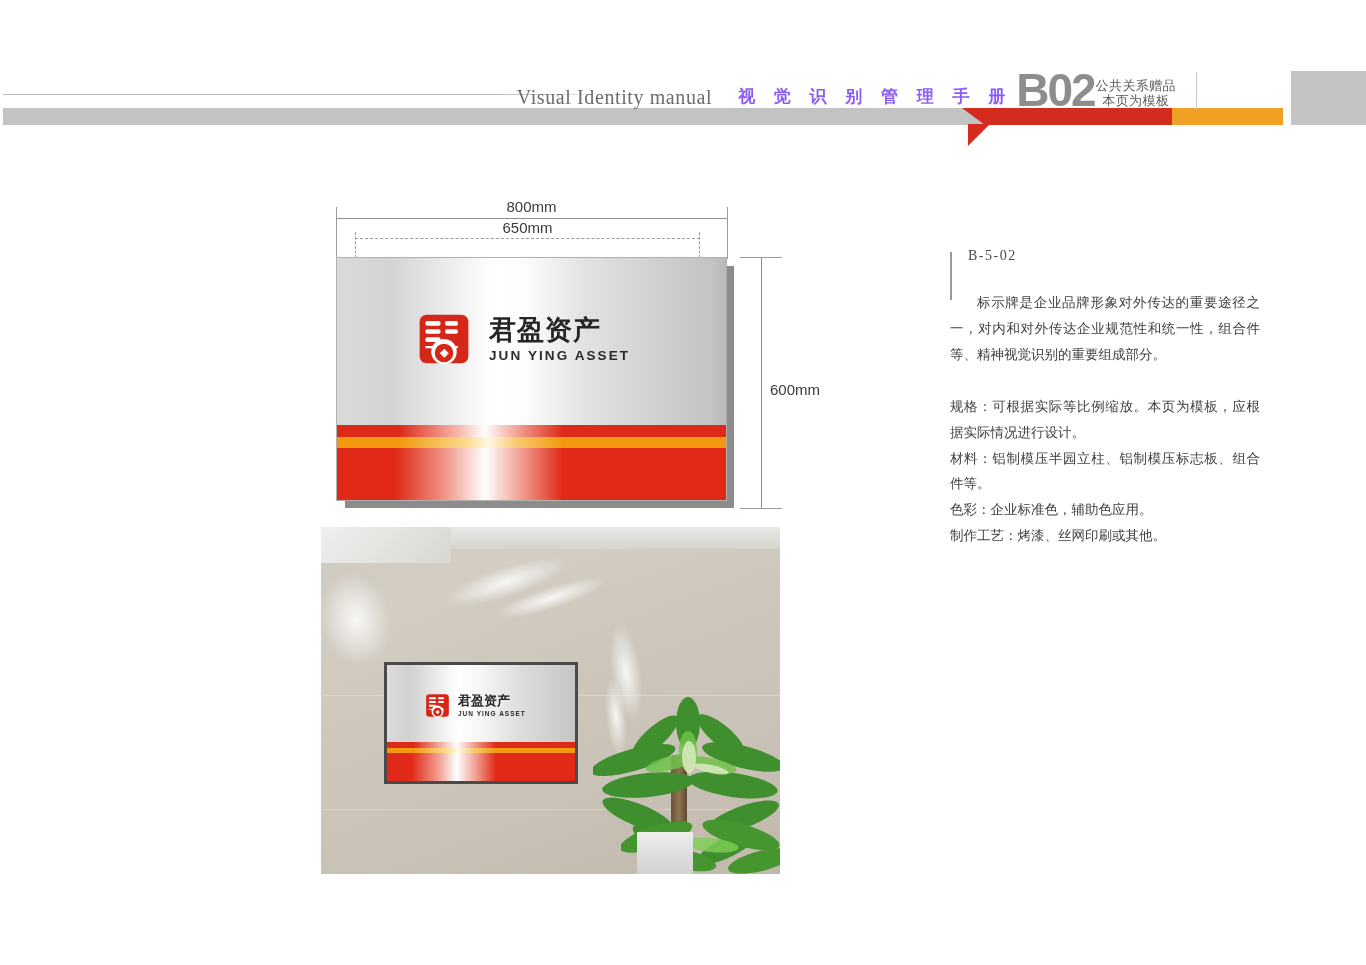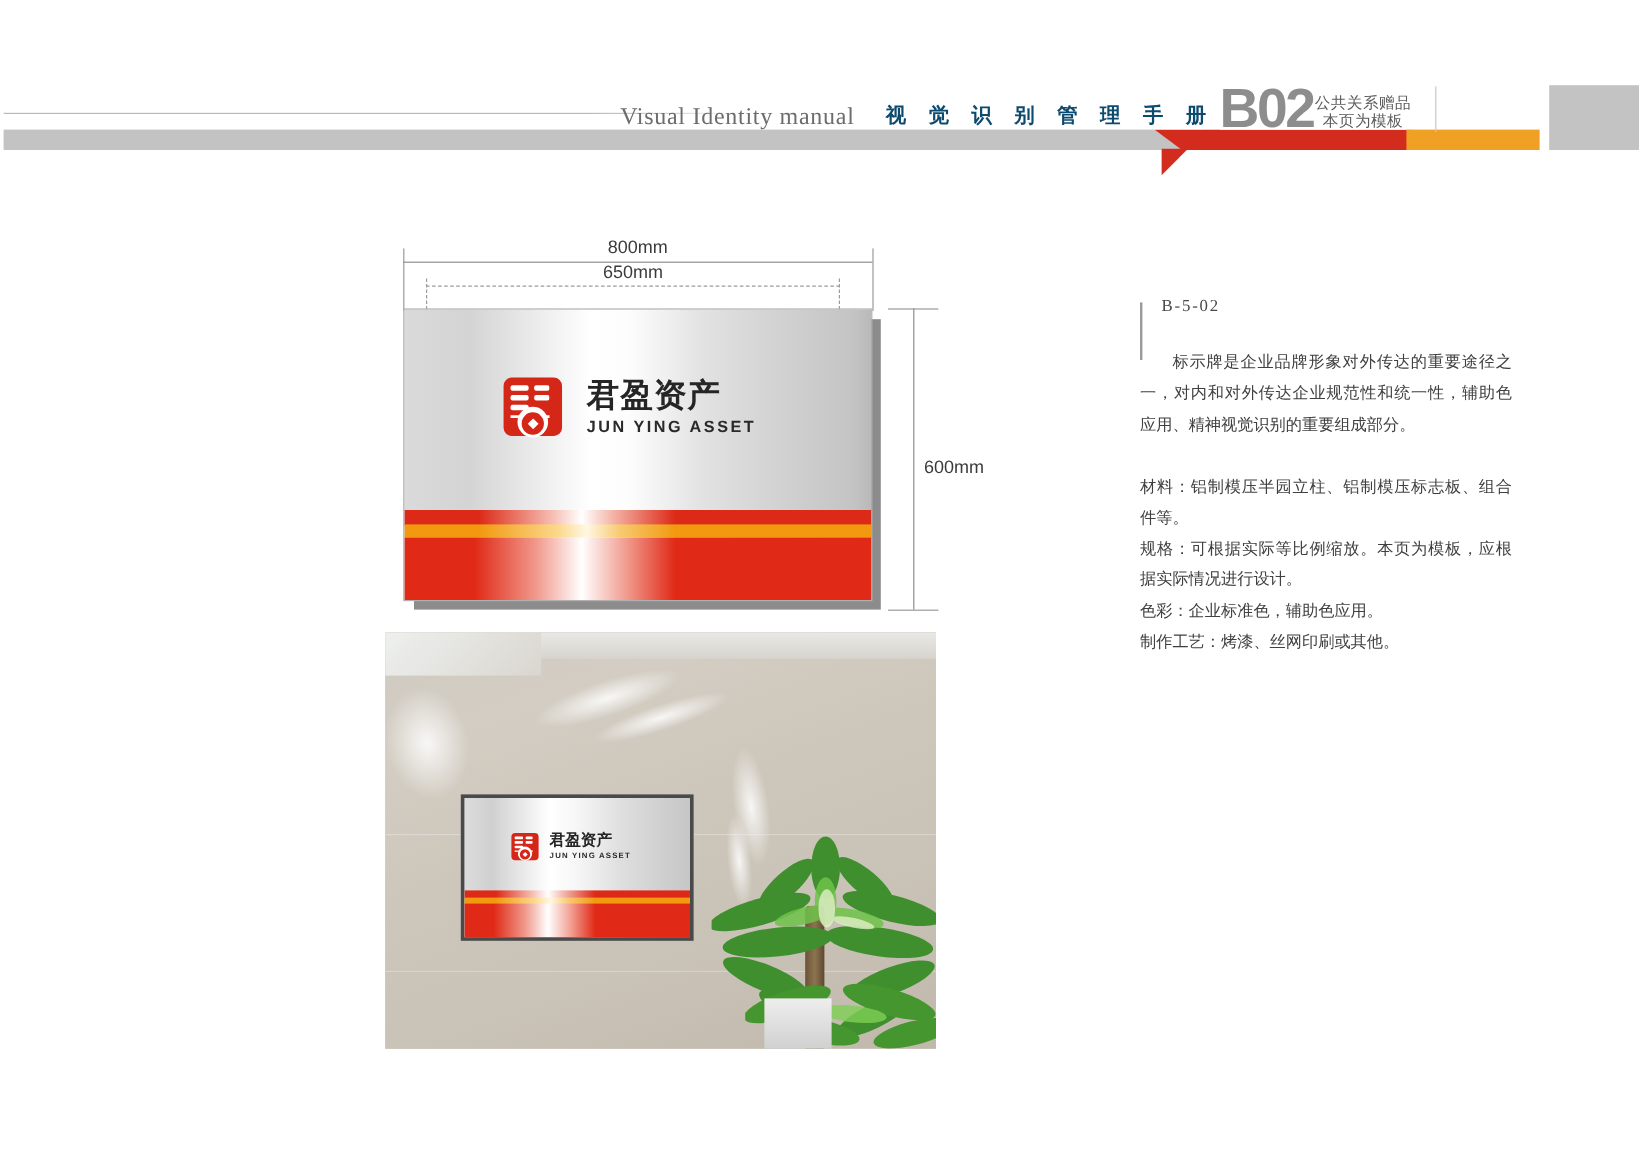--- a/index.html
+++ b/index.html
@@ -23,21 +23,21 @@
     border-top:22px solid #d32b1e; }
   .hdr-orange { position:absolute; left:1172px; top:108px; width:111px; height:17px;
     background:#f0a024; }
   .hdr-block-gray { position:absolute; left:1291px; top:71px; width:75px; height:54px;
     background:#c3c3c3; }
 
   .hdr-titles { position:absolute; left:0; top:70px; width:1180px; height:40px;
     display:flex; align-items:flex-end; justify-content:flex-end; gap:0;margin-left:17px; }
   .hdr-en { font-family:"Liberation Serif","DejaVu Serif",serif; font-size:20px;
     color:#6d6d6d; letter-spacing:.6px; margin-right:26px; padding-bottom:1px; }
-  .hdr-cn { font-size:17px; color:#0c4a6e; font-weight:bold; letter-spacing:7px;
+  .hdr-cn { font-size:17px; color:#8b5cf6; font-weight:bold; letter-spacing:7px;
     margin-right:4px; padding-bottom:2px; }
   .hdr-code { font-family:"Liberation Sans",sans-serif; font-size:46px; font-weight:bold;
     color:#8d8d8d; letter-spacing:-2px; line-height:.82; }
   .hdr-sub { display:flex; flex-direction:column; justify-content:flex-end;
     margin-left:1px; padding-bottom:2px;align-items:center; }
   .hdr-sub span { font-size:13px; color:#5b5b5b; line-height:1.16; letter-spacing:.4px; }
   .hdr-divider { width:1px; height:38px; background:#c9c9c9; margin-left:20px; }
 
   
   .dim-800-line { position:absolute; left:336px; top:218px; width:391px; height:1px;
@@ -287,23 +287,23 @@
         <ellipse cx="90" cy="48" rx="28" ry="7" transform="rotate(6 90 48)"></ellipse>
       </g>
     </svg>
     <div class="ph-pot"></div>
   </div>
 
   <div class="panel">
     <div class="panel-accent"></div>
     <div class="panel-code">B-5-02</div>
 
-    <div class="panel-intro">标示牌是企业品牌形象对外传达的重要途径之一，对内和对外传达企业规范性和统一性，辅助色应用、精神视觉识别的重要组成部分。</div>
+    <div class="panel-intro">标示牌是企业品牌形象对外传达的重要途径之一，对内和对外传达企业规范性和统一性，组合件等、精神视觉识别的重要组成部分。</div>
 
     <div class="panel-specs">
+      <div class="spec-line"> 规格：可根据实际等比例缩放。本页为模板，应根据实际情况进行设计。</div>
       <div class="spec-line">材料：铝制模压半园立柱、铝制模压标志板、组合件等。</div>
-      <div class="spec-line"> 规格：可根据实际等比例缩放。本页为模板，应根据实际情况进行设计。</div>
       <div class="spec-line"> 色彩：企业标准色，辅助色应用。</div>
       <div class="spec-line">制作工艺：烤漆、丝网印刷或其他。</div>
     </div>
   </div>
 
 </div>
 
 </body></html>

